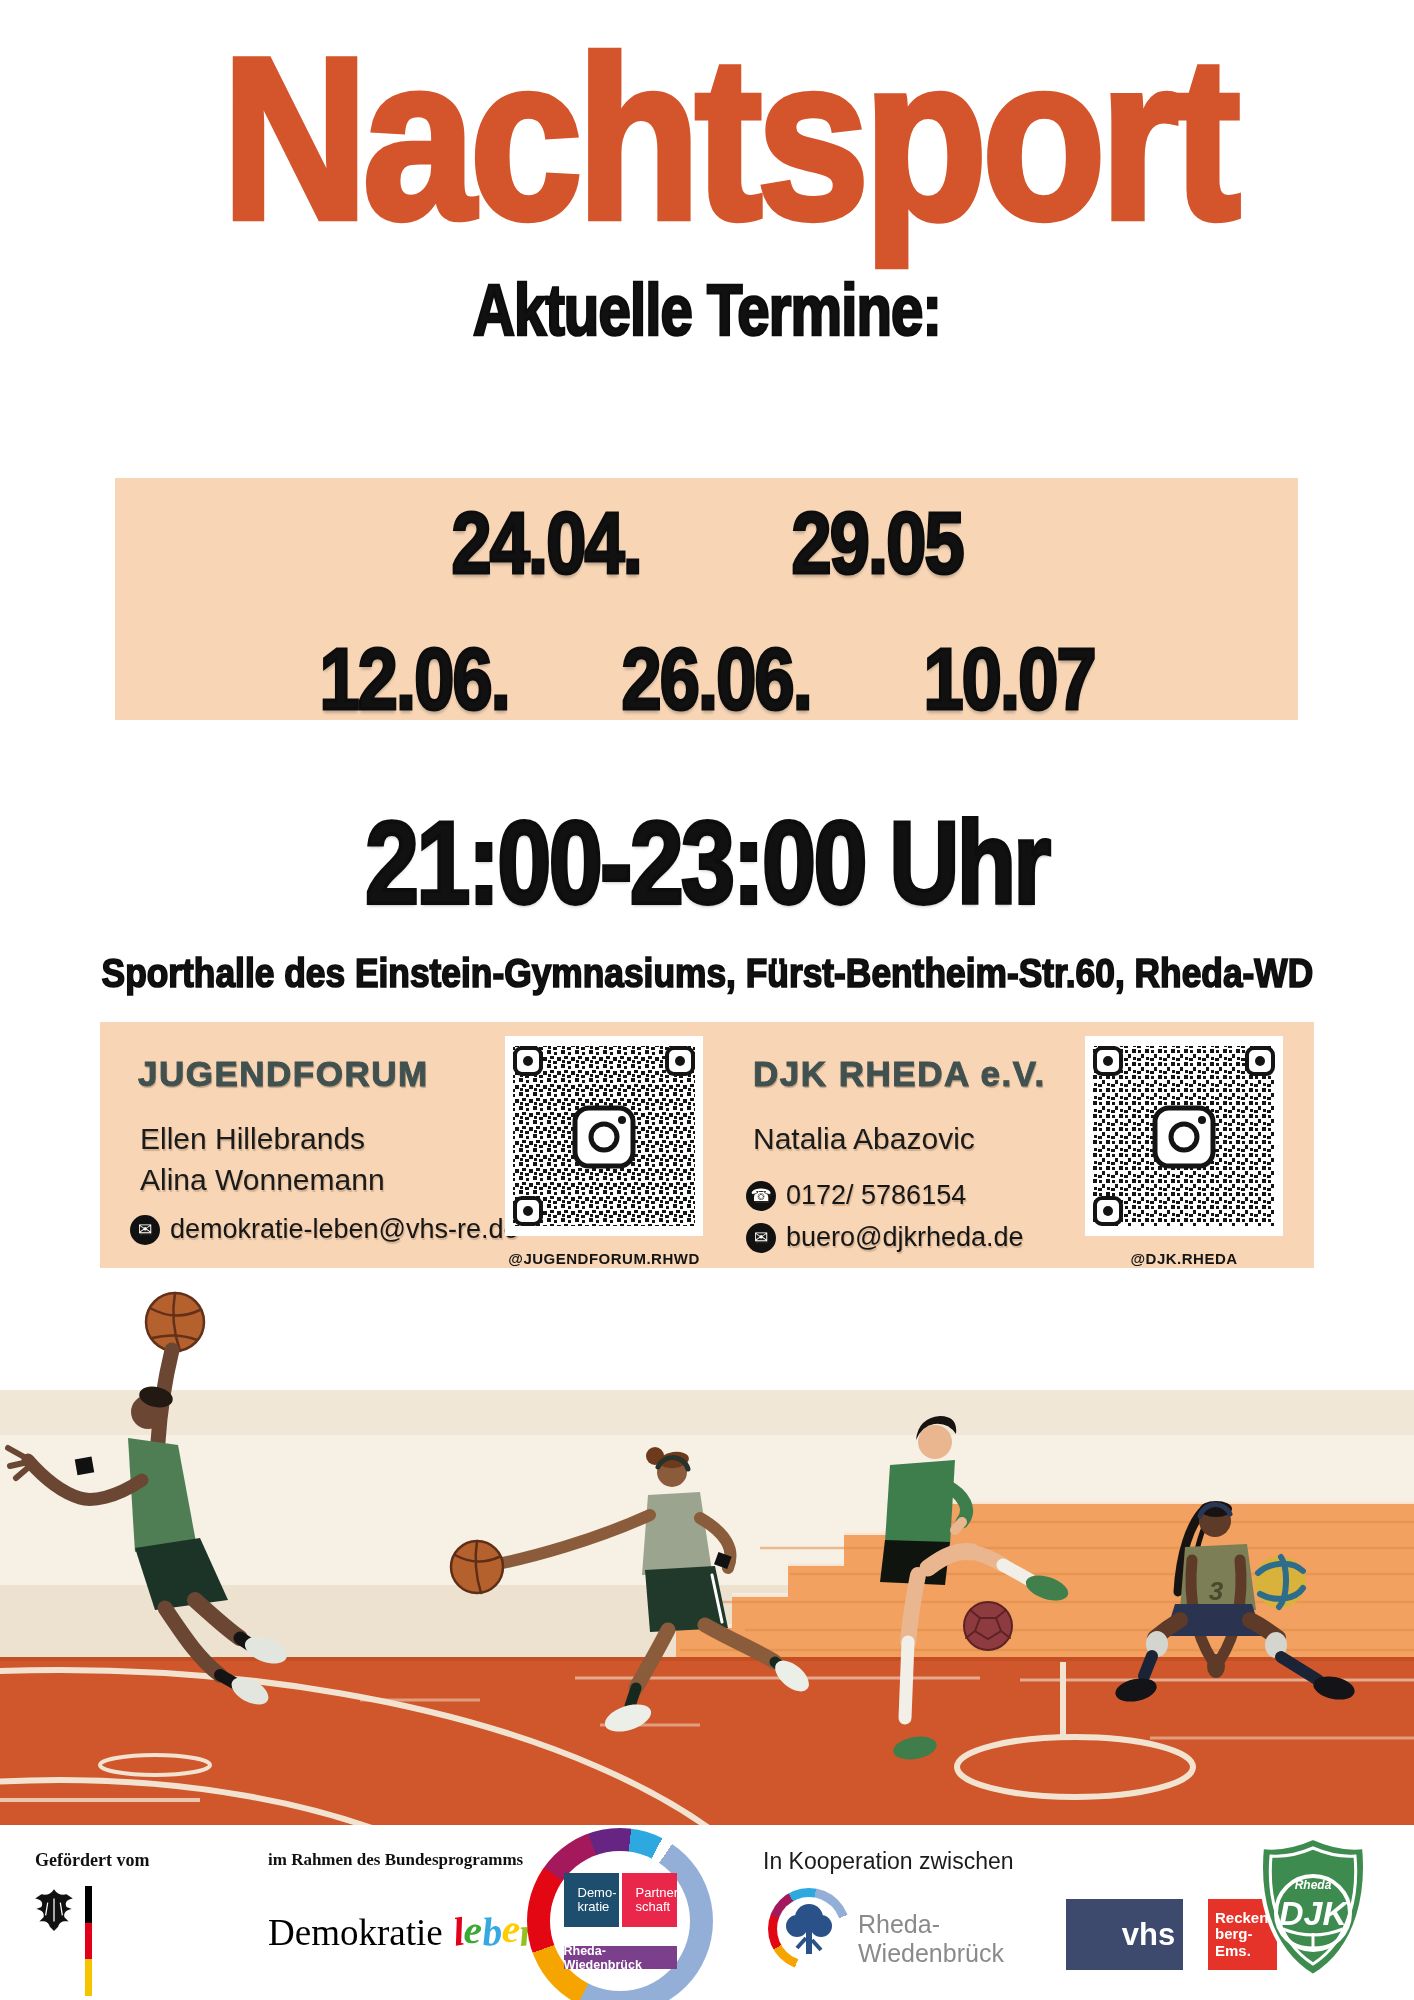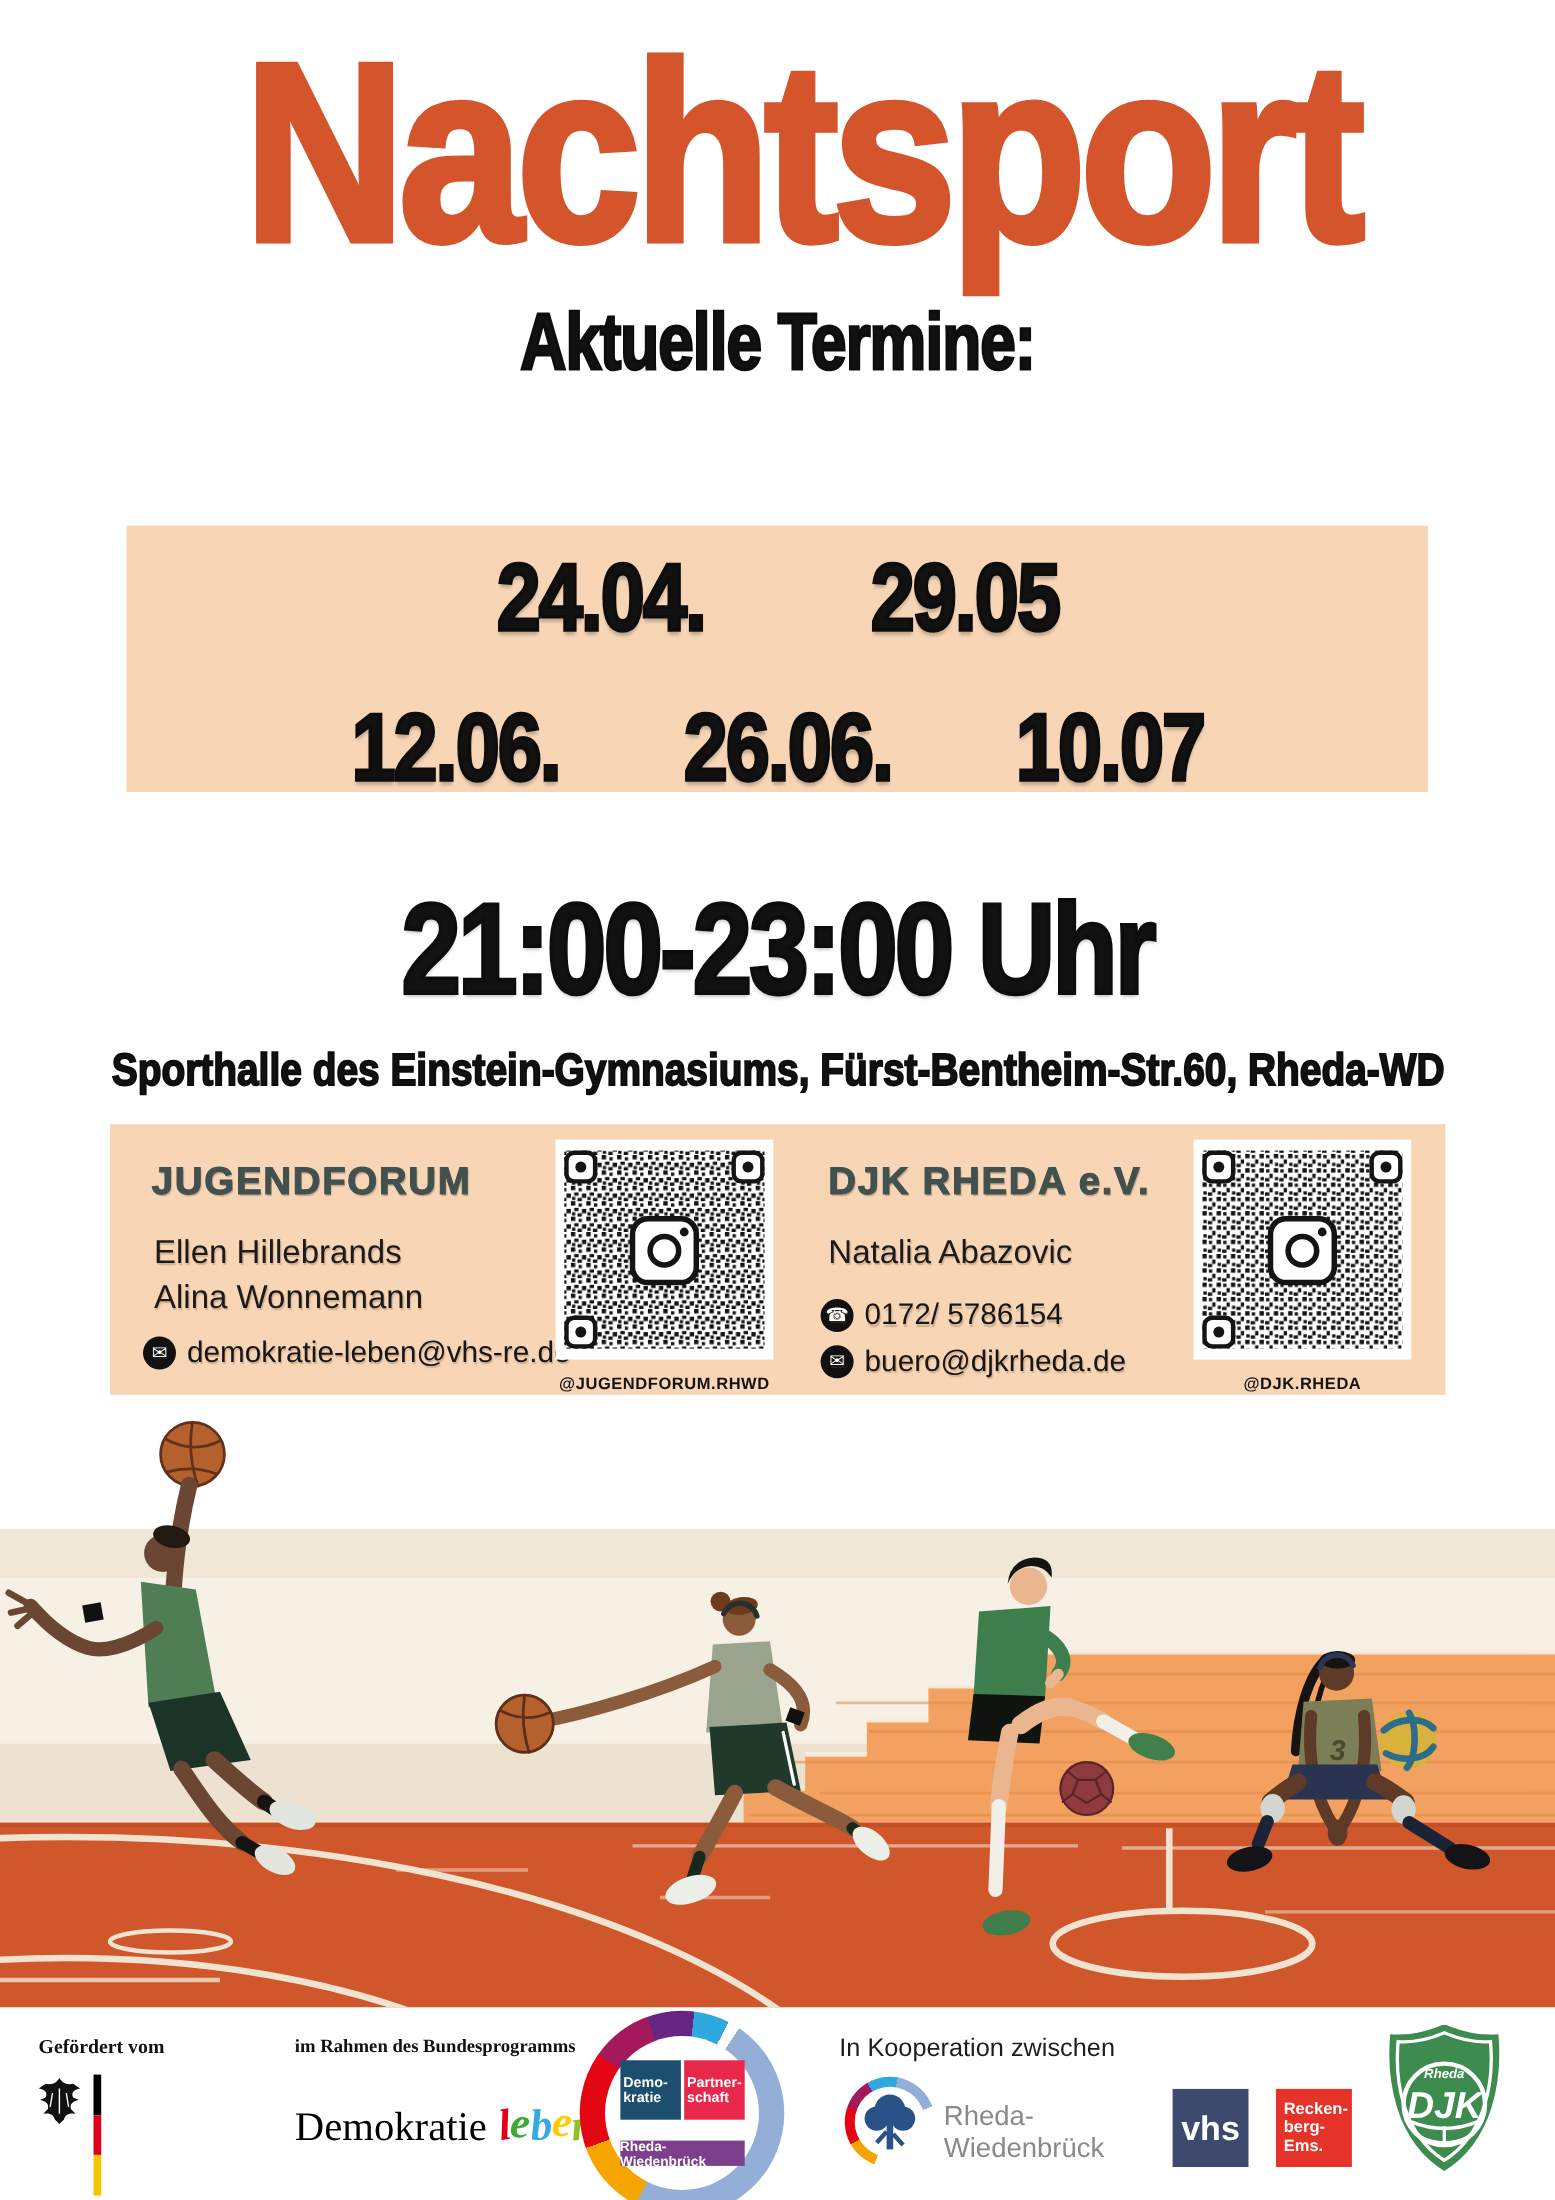--- a/index.html
+++ b/index.html
@@ -67,38 +67,38 @@
   .leben span:nth-child(4){color:#ffcc00;transform:rotate(6deg) translateY(-3px);}
   .leben span:nth-child(5){color:#95c11f;transform:rotate(-5deg);}
   .leben span:nth-child(6){color:#e2001a;transform:rotate(8deg);}
 
   .ring{left:527px;top:1828px;width:186px;height:186px;border-radius:50%;
         background:conic-gradient(from 215deg,#f6a500 0 35deg,#e30613 35deg 90deg,#a3195b 90deg 125deg,
           #662483 125deg 152deg,#2ea9e0 152deg 172deg,#ffffff 172deg 179deg,#93afd8 179deg 352deg,#f6a500 352deg 360deg);}
   .ring::before{content:"";position:absolute;inset:23px;background:#fff;border-radius:50%;}
   .ring-inner{position:absolute;inset:0;display:flex;flex-direction:column;align-items:center;justify-content:center;gap:3px;}
   .ring-boxes{display:flex;gap:3px;}
-  .pbox{width:55px;height:54px;color:#fff;font-weight:bold;font-size:13px;line-height:1.1;
-        display:flex;flex-direction:column;align-items:flex-start;justify-content:center;padding-left:3px;box-sizing:border-box;}
+  .pbox{width:55px;height:54px;color:#fff;font-weight:normal;font-size:13px;line-height:1.1;
+        display:flex;flex-direction:column;align-items:flex-start;justify-content:center;padding-left:14px;box-sizing:border-box;}
   .pbox.navy{background:#1d4e6e;}
   .pbox.red{background:#e8274b;}
   .pbar{width:113px;height:23px;background:#7b3f8c;color:#fff;font-weight:bold;font-size:12.5px;
         display:flex;align-items:center;justify-content:center;margin-top:16px;}
 
   .kooperation{left:763px;top:1848px;font-size:23px;color:#1c1c1c;}
   .tree-ring{left:768px;top:1888px;width:82px;height:82px;border-radius:50%;
         background:conic-gradient(from 200deg,#f6a500 0 40deg,#e30613 40deg 90deg,#a3195b 90deg 130deg,
           #2ea9e0 130deg 170deg,#93afd8 170deg 230deg,#ffffff 230deg 360deg);}
   .tree-ring::before{content:"";position:absolute;inset:9px;background:#fff;border-radius:50%;}
   .tree-ring svg{position:absolute;left:13px;top:10px;}
   .city{left:858px;top:1910px;font-size:25px;line-height:1.15;color:#8a8a8a;}
 
   .vhs-group{left:1066px;top:1899px;display:flex;}
   .vhs-box{width:69px;height:71px;background:#3d4a6e;color:#fff;display:flex;align-items:center;justify-content:center;
-           font-weight:bold;font-size:31px;}
+           font-weight:bold;font-size:31px;padding-left:48px;}
   .vhs-red{width:69px;height:71px;background:#e5332a;color:#fff;font-weight:bold;font-size:15px;line-height:1.1;
            display:flex;flex-direction:column;justify-content:center;padding-left:7px;box-sizing:border-box;margin-left:25px;}
   .djk-logo{left:1253px;top:1833px;}
 </style>
 </head>
 <body>
 
 <div class="poster">
 
   <div class="abs ctr title">

